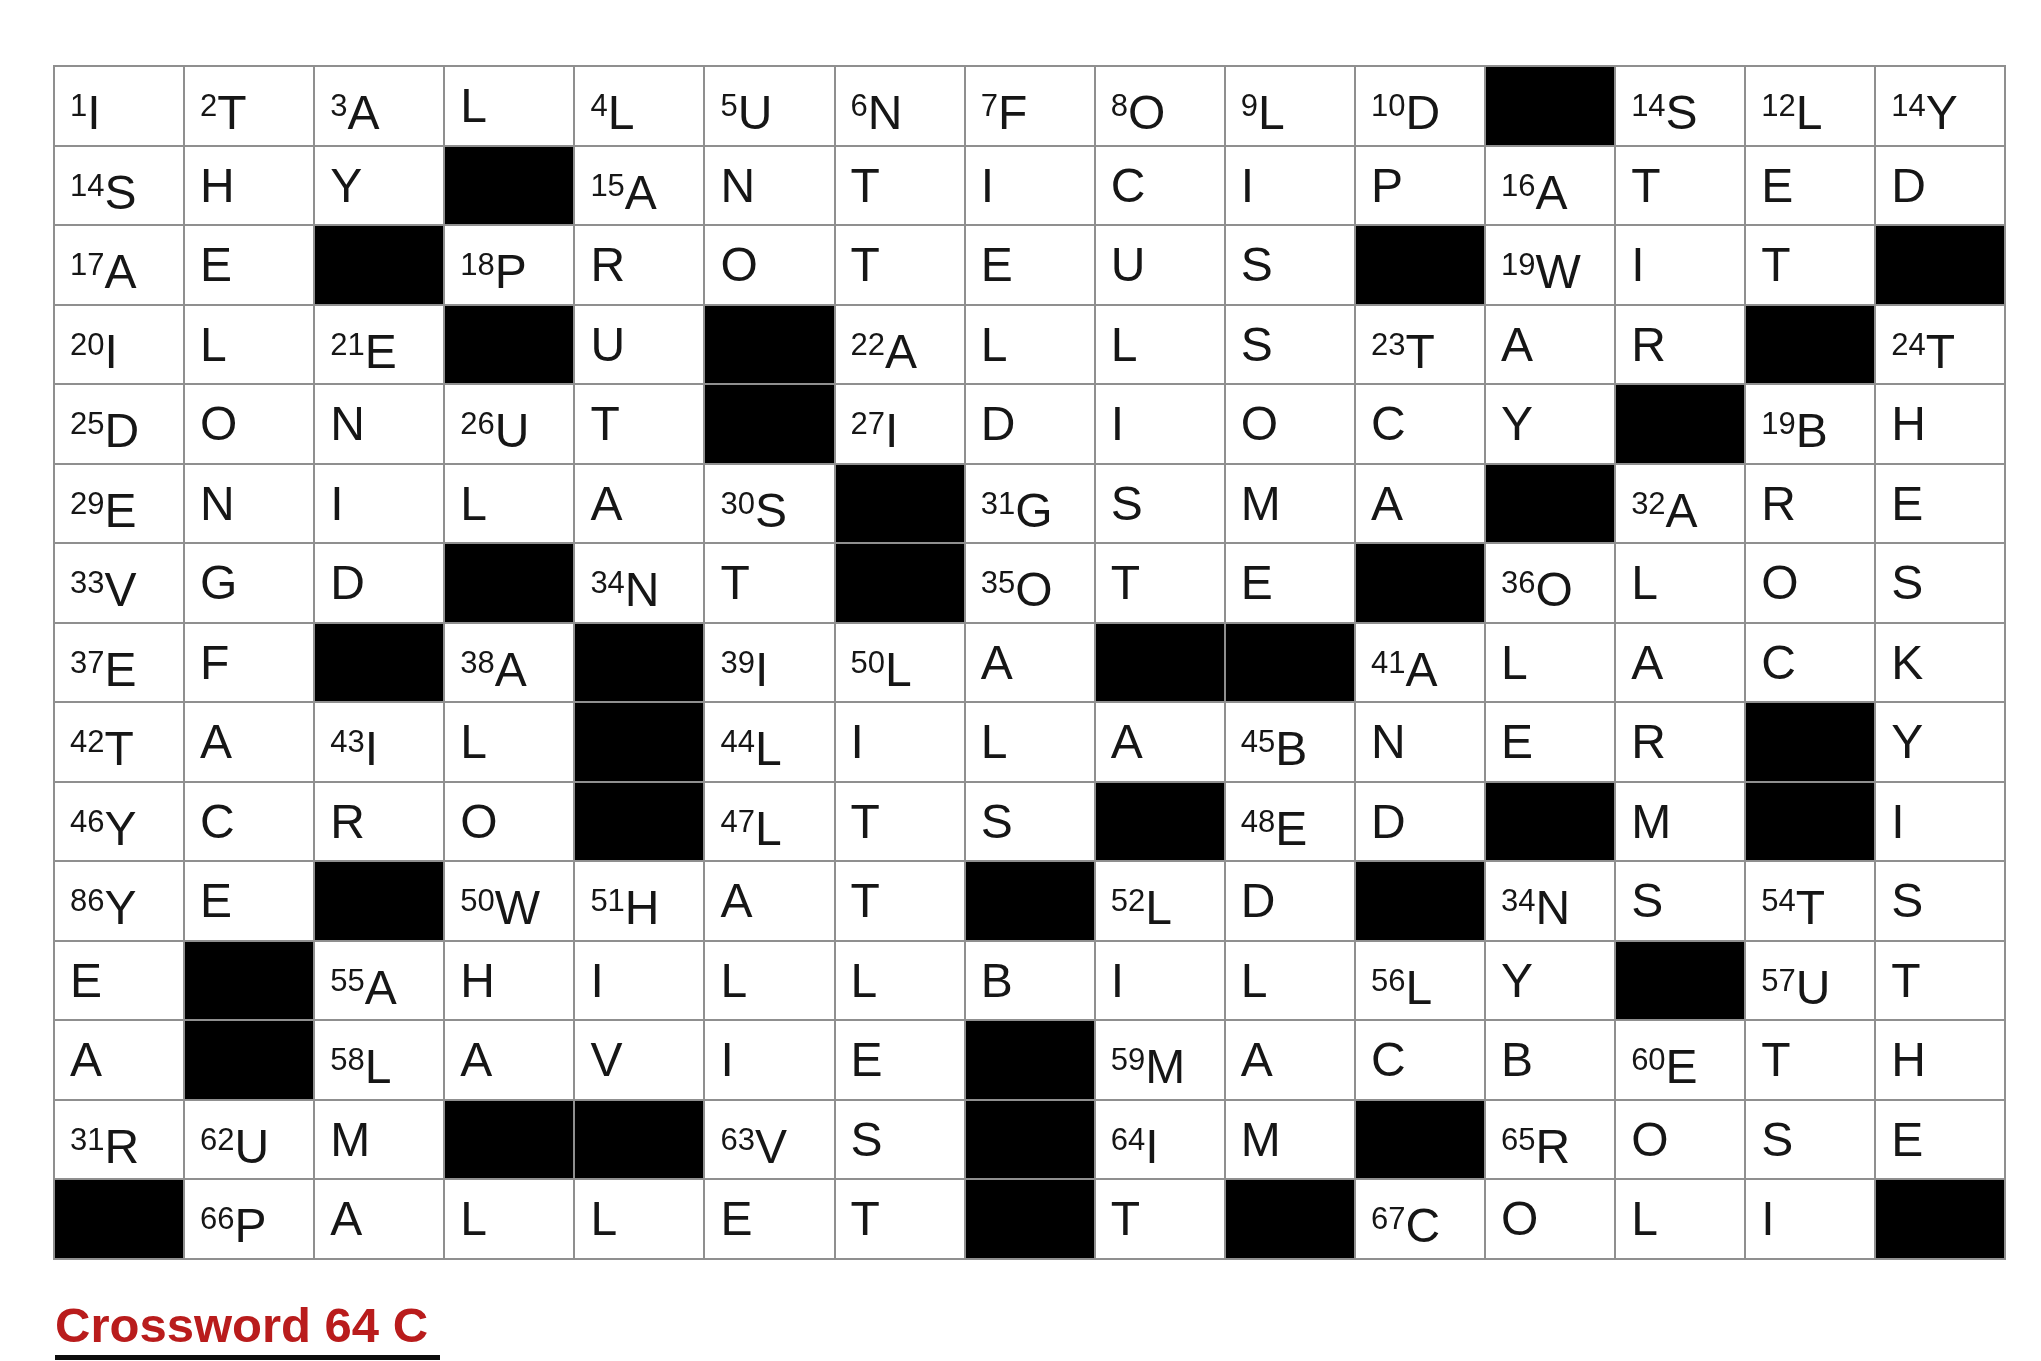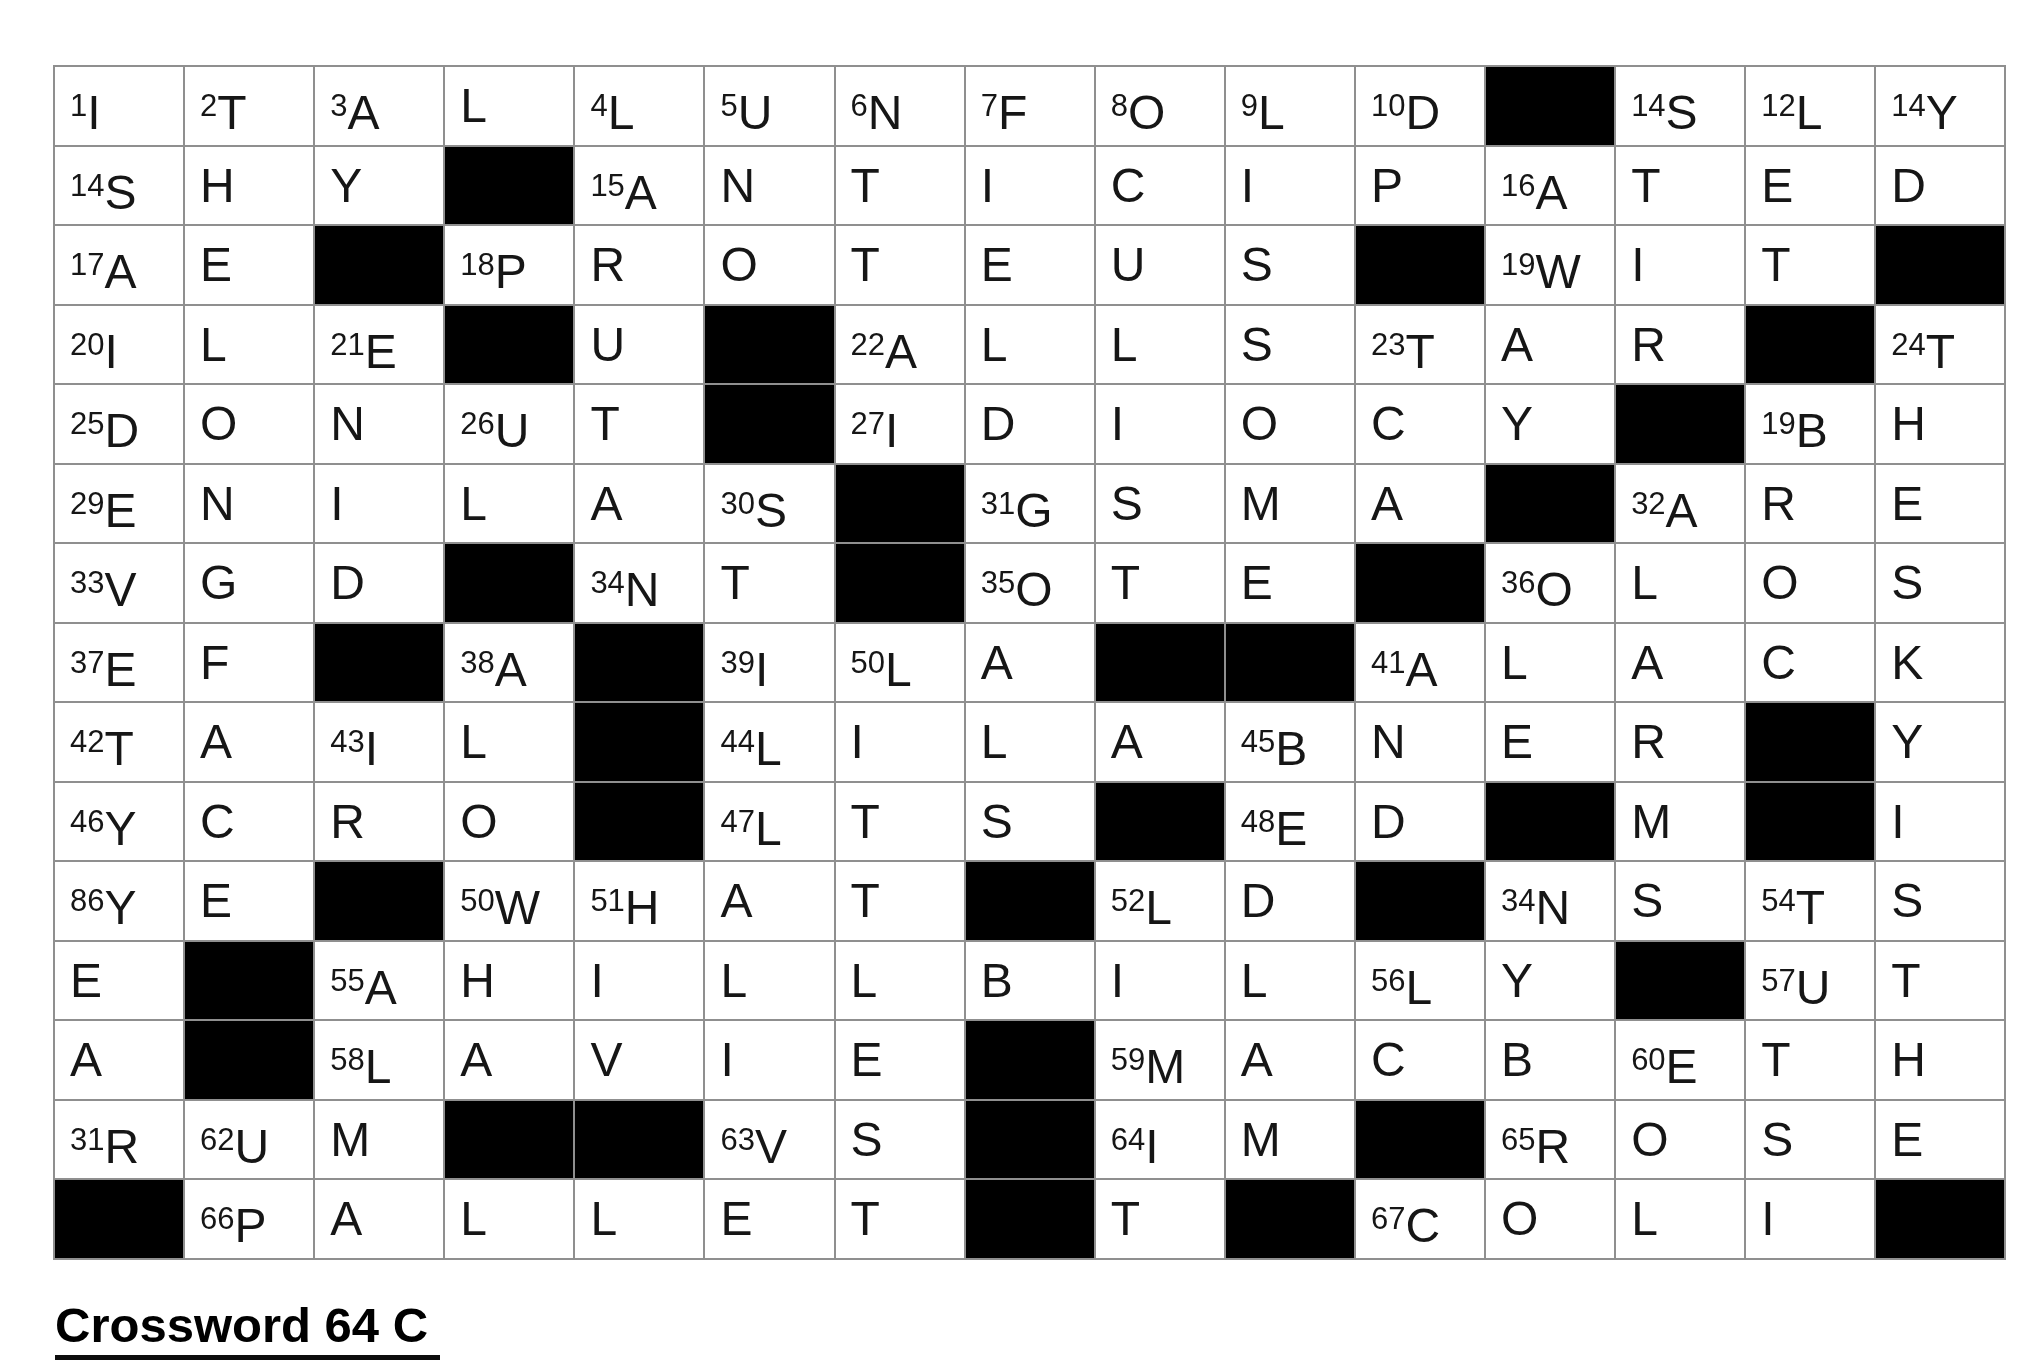--- a/index.html
+++ b/index.html
@@ -53,21 +53,21 @@
   .letter {
     font-size: 48px;
     color: #161616;
   }
   #title {
     position: absolute;
     left: 55px;
     top: 1297px;
     font-size: 49px;
     font-weight: bold;
-    color: #000000;
+    color: #b91c1c;
     border-bottom: 5px solid #0d0d0d;
     padding: 0 12px 2px 0;
     display: inline-block;
     letter-spacing: 0;
   }
 </style>
 </head>
 <body>
 
 <div id="page">

